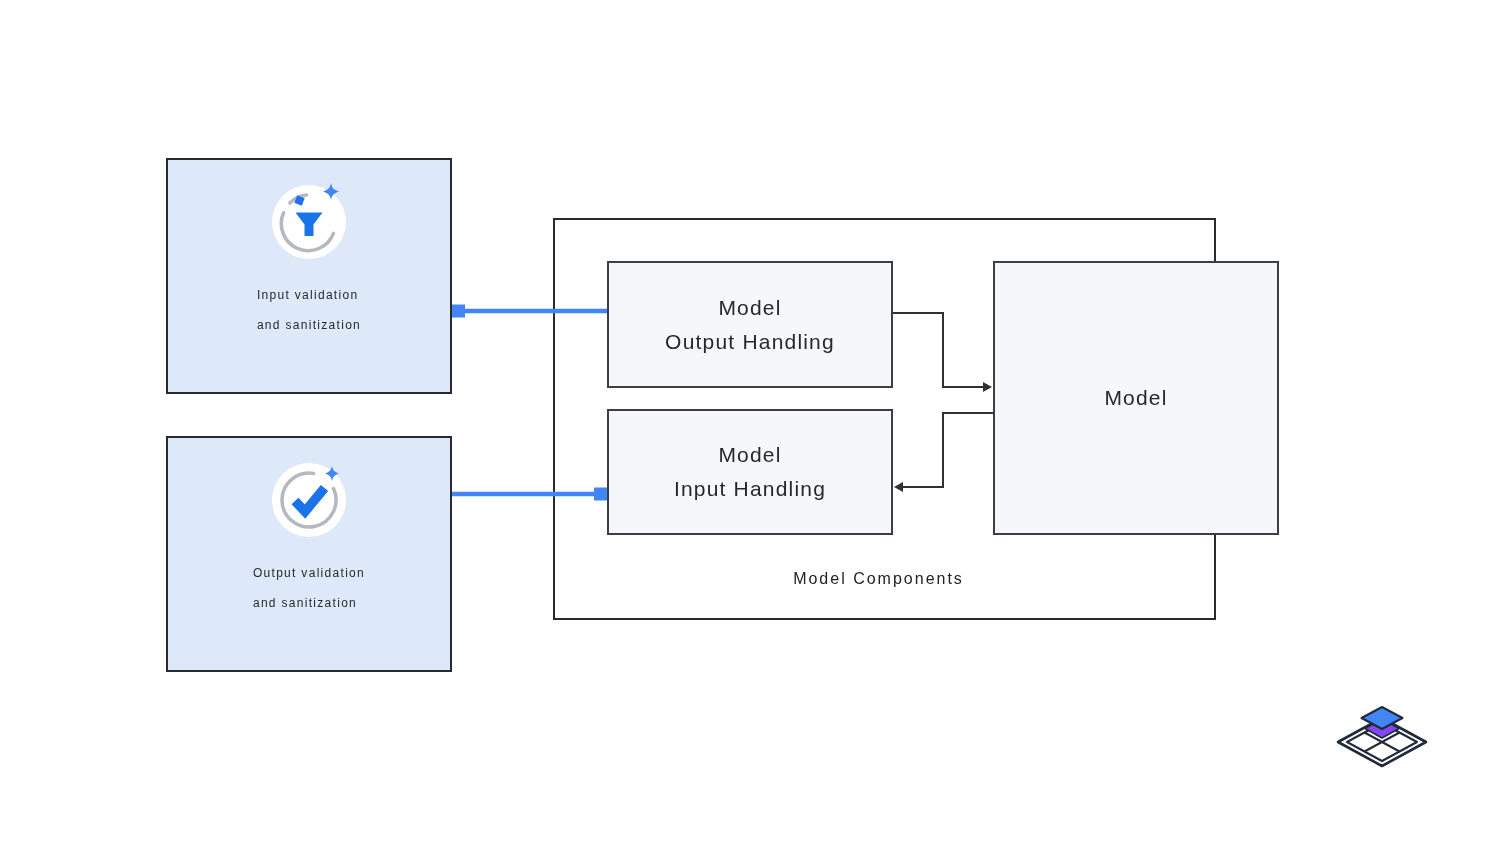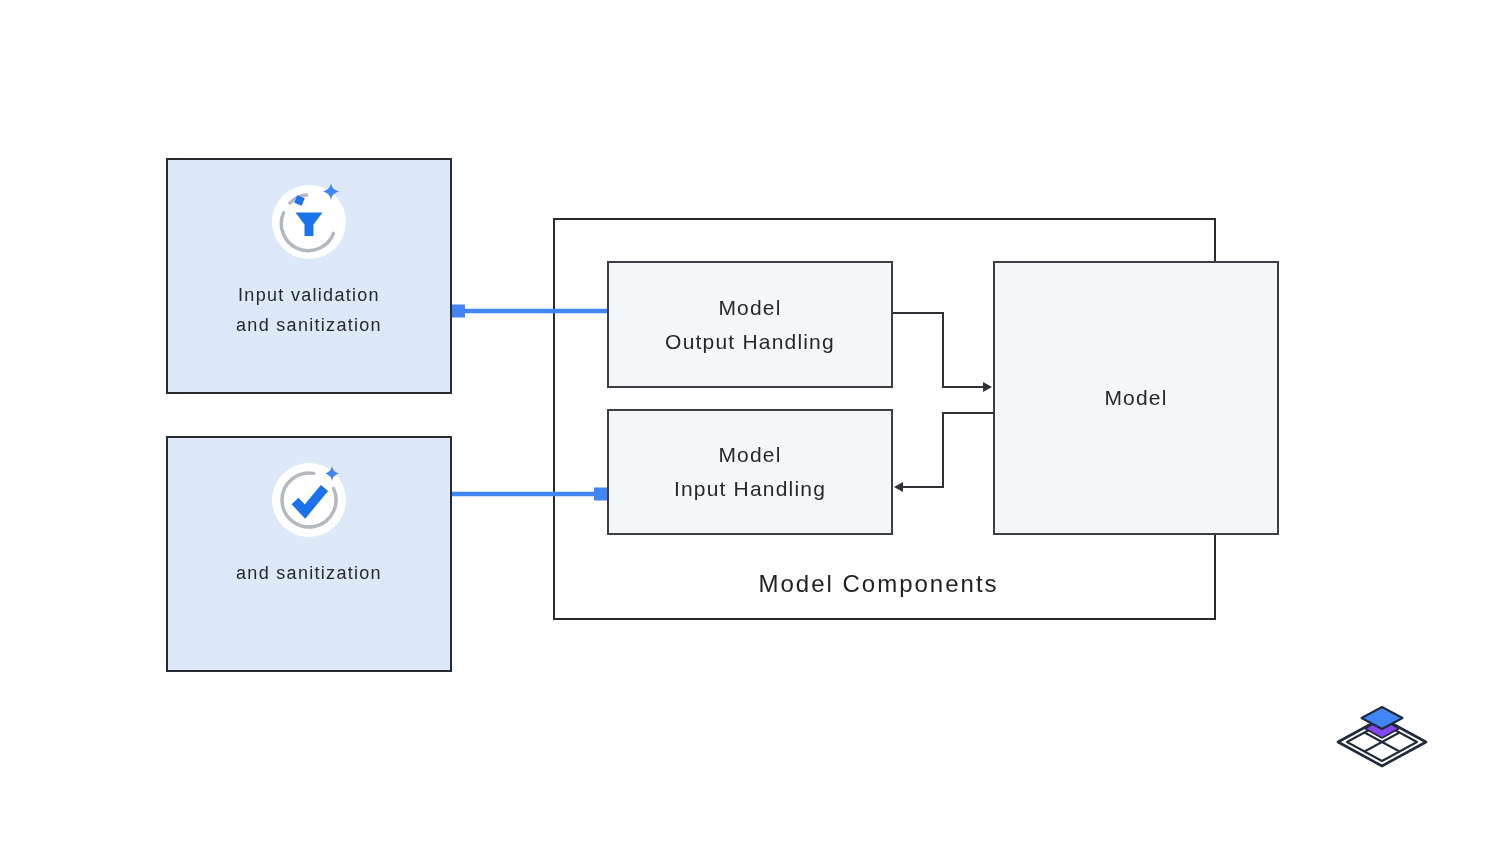--- a/index.html
+++ b/index.html
@@ -17,22 +17,21 @@
     background:var(--card-bg,#dde9f8);
     border:2px solid var(--border-dark,#272a2f);
     box-sizing:border-box;
     display:flex;flex-direction:column;align-items:center;
   }
   .card.card-input{left:166px;top:158px;}
   .card.card-output{left:166px;top:436px;}
   .card-icon{margin-top:22px;width:80px;height:80px;flex:0 0 auto;}
   .card-label{
     margin-top:18px;
-    text-align:center;
-    font-size:18px;line-height:30px;
+    font-size:12px;line-height:30px;
     letter-spacing:1.3px;
     color:var(--text,#26282c);
   }
   
   .container-box{
     position:absolute;
     left:553px;top:218px;width:663px;height:402px;
     background:#ffffff;
     border:2px solid var(--border-dark,#272a2f);
     box-sizing:border-box;
@@ -48,21 +47,21 @@
     letter-spacing:1.2px;
     color:var(--text,#26282c);
   }
   .box-input-handling{left:52px;top:41px;width:286px;height:127px;}
   .box-output-handling{left:52px;top:189px;width:286px;height:126px;}
   .box-model{left:438px;top:41px;width:286px;height:274px;}
   .container-title{
     position:absolute;
     left:0;right:12px;top:350px;
     text-align:center;
-    font-size:24px;
+    font-size:16px;
     letter-spacing:2px;
     color:#202226;
   }
   
   .overlay{
     position:absolute;left:0;top:0;width:1500px;height:844px;
     pointer-events:none;
   }
   
   .logo{position:absolute;left:1336px;top:702px;width:92px;height:70px;}
@@ -88,20 +87,21 @@
   </div>
 
   <div class="card card-output">
     <svg class="card-icon" viewBox="0 0 80 80">
       <circle cx="40" cy="40" r="37" fill="#ffffff"></circle>
       <path d="M 44.7 13.4 A 27 27 0 1 0 64.5 28.6" fill="none" stroke="var(--arc-gray)" stroke-width="3.5" stroke-linecap="round"></path>
       <polyline points="26,41 36,51.5 55.5,28" fill="none" stroke="var(--icon-blue)" stroke-width="9.5" stroke-linecap="butt" stroke-linejoin="miter"></polyline>
       <path d="M 63 6 C 64 10.5 65.4 11.9 70 13.5 C 65.4 15.1 64 16.5 63 21 C 62 16.5 60.6 15.1 56 13.5 C 60.6 11.9 62 10.5 63 6 Z" fill="var(--accent-blue)"></path>
     </svg>
     <div class="card-label">
+      <div>Output validation</div>
       <div>and sanitization</div>
     </div>
   </div>
 
   <div class="container-box">
     <div class="inner-box box-input-handling">
       <div>Model</div>
       <div>Output Handling</div>
     </div>
     <div class="inner-box box-output-handling">

